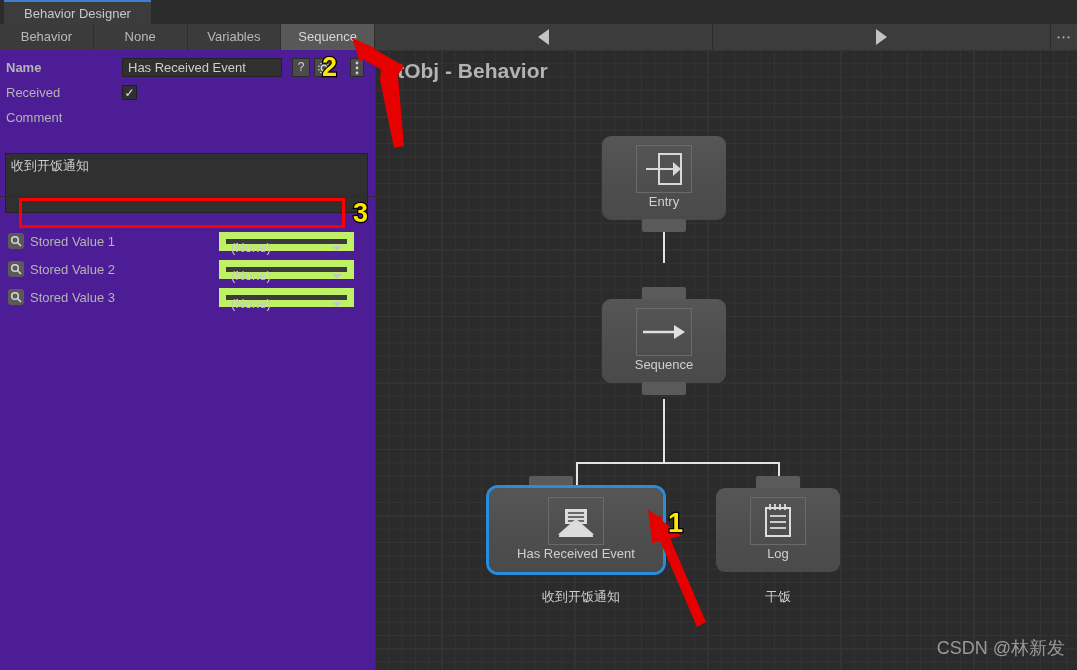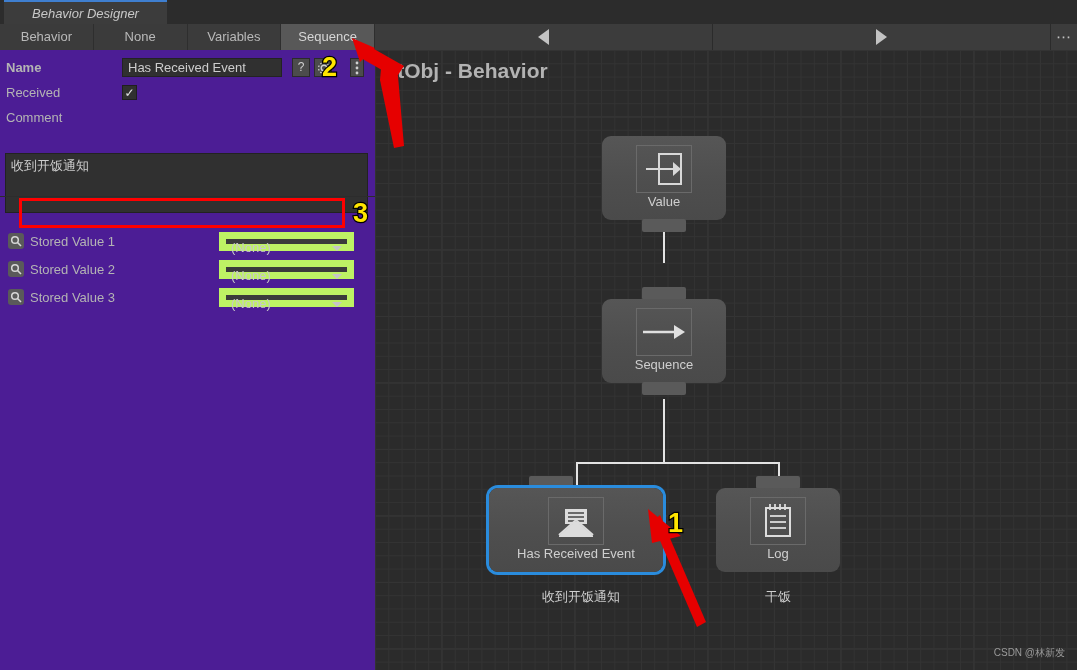--- a/index.html
+++ b/index.html
@@ -7,24 +7,23 @@
     width: 1077px; height: 670px;
     background: #383838;
     font-family: "Liberation Sans", sans-serif;
     overflow: hidden;
   }
   #root { position: relative; width: 1077px; height: 670px; }
 
   
   .winbar { position:absolute; left:0; top:0; width:1077px; height:24px; background:#2c2c2c; }
   .win-tab {
-    position:absolute; left:4px; top:0; height:24px; padding:0 28px;
+    position:absolute; left:4px; top:0; height:24px; padding:0 20px;
     background:#3c3c3c; color:#c8c8c8; font-size:13px; line-height:24px;
     border-top:2px solid #3f7fd0;
-    font-style:italic;
   }
 
   
   .leftpanel { position:absolute; left:0; top:24px; width:375px; height:646px; background:#4c1d95; }
   .tabrow { position:absolute; left:0; top:0; width:375px; height:26px; background:#393939; display:flex; }
   .tab {
     flex:1; height:26px; line-height:26px; text-align:center;
     font-size:13px; color:#b9b9b9; background:#3b3b3b;
     border-right:1px solid #2e2e2e;
   }
@@ -128,21 +127,21 @@
 
   
   .anno-num {
     position:absolute; font-family:"Liberation Sans", sans-serif;
     font-weight:bold; color:#ffe500; font-size:27px;
     -webkit-text-stroke:2.5px #000; paint-order:stroke fill;
   }
   .redbox { position:absolute; border:3px solid #f00; }
   .watermark {
     position:absolute; right:12px; bottom:10px;
-    font-size:10px; color:#9a9a9a;margin-left:13px;
+    font-size:18px; color:#9a9a9a;margin-left:13px;
   }
 </style>
 </head>
 <body>
 
 <div id="root">
 
   <div class="winbar">
     <div class="win-tab">Behavior Designer</div>
   </div>
@@ -246,21 +245,21 @@
 
       <div class="node" style="left:227px; top:86px;">
         <div class="node-body">
           <div class="node-icon">
             <svg width="42" height="38" viewBox="0 0 42 38">
               <rect x="16" y="4" width="22" height="30" fill="none" stroke="#d8d8d8" stroke-width="2"></rect>
               <line x1="3" y1="19" x2="30" y2="19" stroke="#d8d8d8" stroke-width="2"></line>
               <polygon points="30,12 38,19 30,26" fill="#d8d8d8"></polygon>
             </svg>
           </div>
-          <div class="node-label">Value</div>
+          <div class="node-label">Entry</div>
         </div>
         <div class="node-stub-bot"></div>
       </div>
 
       <div class="node" style="left:227px; top:249px;">
         <div class="node-stub-top"></div>
         <div class="node-body">
           <div class="node-icon">
             <svg width="46" height="38" viewBox="0 0 46 38">
               <line x1="2" y1="19" x2="36" y2="19" stroke="#e0e0e0" stroke-width="2.4"></line>

